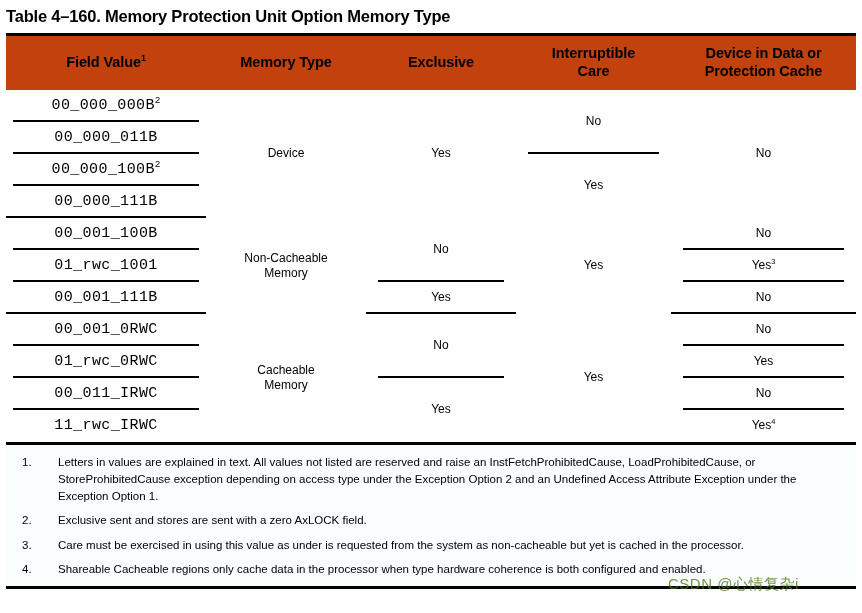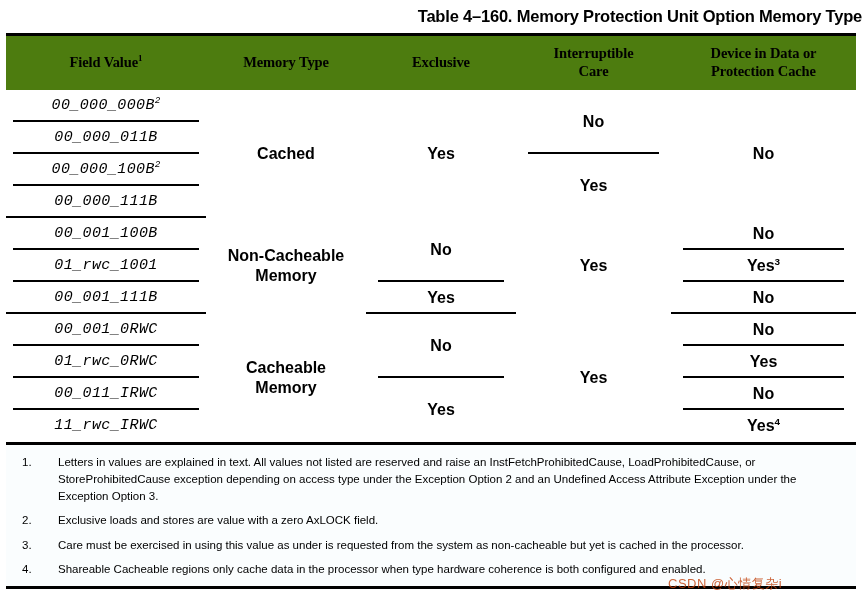--- a/index.html
+++ b/index.html
@@ -17,21 +17,20 @@
   }
 
   
   .table-title {
     font-size: 16.5px;
     font-weight: bold;
     letter-spacing: -0.2px;
     padding: 6px 0 6px 6px;
     line-height: 1.25;
     white-space: nowrap;
-    text-align: right;
   }
 
   
   .tbl-wrap {
     position: relative;
     margin: 0 6px 0 6px;
     border-top: 3px solid #000;
     border-bottom: 3px solid #000;
   }
 
@@ -49,57 +48,55 @@
   }
 
   
   col.c1 { width: 200px; }
   col.c2 { width: 160px; }
   col.c3 { width: 150px; }
   col.c4 { width: 155px; }
   col.c5 { width: 185px; }
 
   
-  thead tr { background: #4d7c0f; font-family: Liberation Serif, serif; }
+  thead tr { background: #c2410c; }
   thead th {
     font-size: 14.5px;
     font-weight: bold;
     height: 54px;
     line-height: 1.2;
     border-bottom: 2px solid #000;
     letter-spacing: -0.1px;
   }
 
   
   td.fv {
     font-family: "Liberation Mono", "DejaVu Sans Mono", monospace;
     font-size: 15px;
     height: 32px;
     text-align: center;
     letter-spacing: 0.4px;
     position: relative;
-    font-style: italic;
   }
   
   td.rule-b::after {
     content: "";
     position: absolute;
     left: 7px;
     right: 7px;
     bottom: 0;
     height: 2px;
     background: #000;
   }
   
   tr.group-end > td { box-shadow: inset 0 -2px 0 0 #000; }
 
   td.txt {
-    font-size: 16px;
+    font-size: 12px;
     line-height: 1.25;
-    font-weight: bold;
   }
   td.small-rule {
     position: relative;
   }
   td.small-rule::after {
     content: "";
     position: absolute;
     left: 12px;
     right: 12px;
     bottom: 0;
@@ -136,22 +133,22 @@
     padding-left: 16px;
     box-sizing: border-box;
   }
   .fn-txt { flex: 1 1 auto; padding-right: 12px; }
 
   
   .watermark {
     position: absolute;
     left: 668px;
     top: 575px;
-    font-size: 13px;
-    color: #c2410c;
+    font-size: 15px;
+    color: #4d7c0f;
     opacity: 0.8;
     white-space: nowrap;
     pointer-events: none;
     letter-spacing: 0.5px;
     text-align: center;
   }
 </style>
 </head>
 <body>
 
@@ -174,21 +171,21 @@
           <th><span>Memory Type</span></th>
           <th><span>Exclusive</span></th>
           <th><span>Interruptible</span><br><span>Care</span></th>
           <th><span>Device in Data or</span><br><span>Protection Cache</span></th>
         </tr>
       </thead>
       <tbody>
 
         <tr>
           <td class="fv rule-b"><span>00_000_000B</span><sup>2</sup></td>
-          <td class="txt" rowspan="4"><span>Cached</span></td>
+          <td class="txt" rowspan="4"><span>Device</span></td>
           <td class="txt" rowspan="4"><span>Yes</span></td>
           <td class="txt small-rule" rowspan="2"><span>No</span></td>
           <td class="txt" rowspan="4"><span>No</span></td>
         </tr>
         <tr>
           <td class="fv rule-b"><span>00_000_011B</span></td>
         </tr>
         <tr>
           <td class="fv rule-b"><span>00_000_100B</span><sup>2</sup></td>
           <td class="txt" rowspan="2"><span>Yes</span></td>
@@ -235,25 +232,25 @@
           <td class="txt"><span>Yes</span><sup>4</sup></td>
         </tr>
 
       </tbody>
     </table>
   </div>
 
   <div class="footnotes">
     <div class="fn-row">
       <div class="fn-num">1.</div>
-      <div class="fn-txt">Letters in values are explained in text. All values not listed are reserved and raise an InstFetchProhibitedCause, LoadProhibitedCause, or StoreProhibitedCause exception depending on access type under the Exception Option 2 and an Undefined Access Attribute Exception under the Exception Option 3.</div>
+      <div class="fn-txt">Letters in values are explained in text. All values not listed are reserved and raise an InstFetchProhibitedCause, LoadProhibitedCause, or StoreProhibitedCause exception depending on access type under the Exception Option 2 and an Undefined Access Attribute Exception under the Exception Option 1.</div>
     </div>
     <div class="fn-row">
       <div class="fn-num">2.</div>
-      <div class="fn-txt">Exclusive loads and stores are value with a zero AxLOCK field.</div>
+      <div class="fn-txt">Exclusive sent and stores are sent with a zero AxLOCK field.</div>
     </div>
     <div class="fn-row">
       <div class="fn-num">3.</div>
       <div class="fn-txt">Care must be exercised in using this value as under is requested from the system as non-cacheable but yet is cached in the processor.</div>
     </div>
     <div class="fn-row">
       <div class="fn-num">4.</div>
       <div class="fn-txt">Shareable Cacheable regions only cache data in the processor when type hardware coherence is both configured and enabled.</div>
     </div>
   </div>

